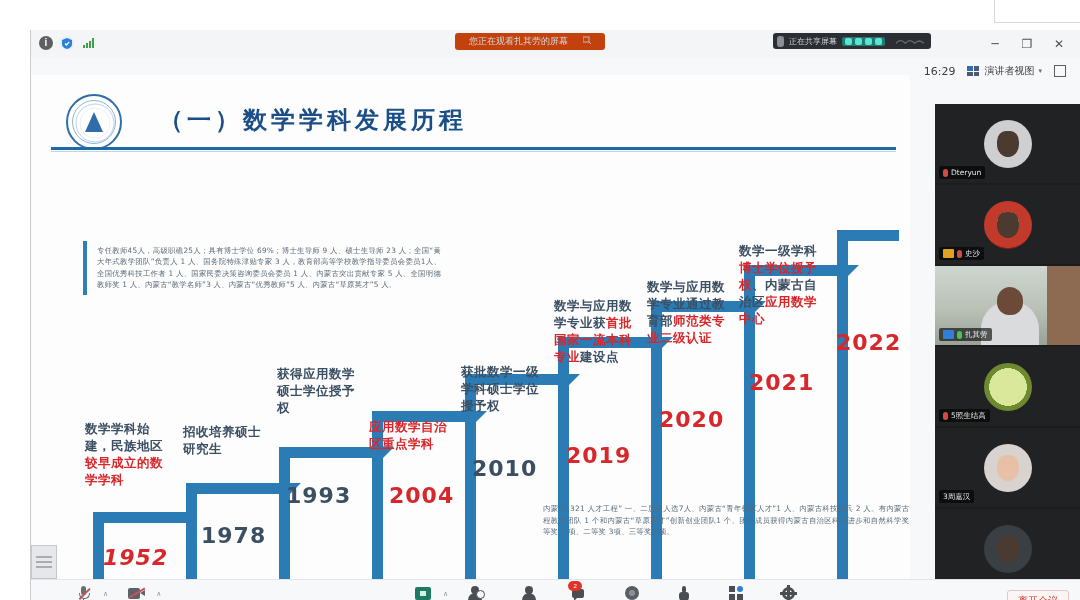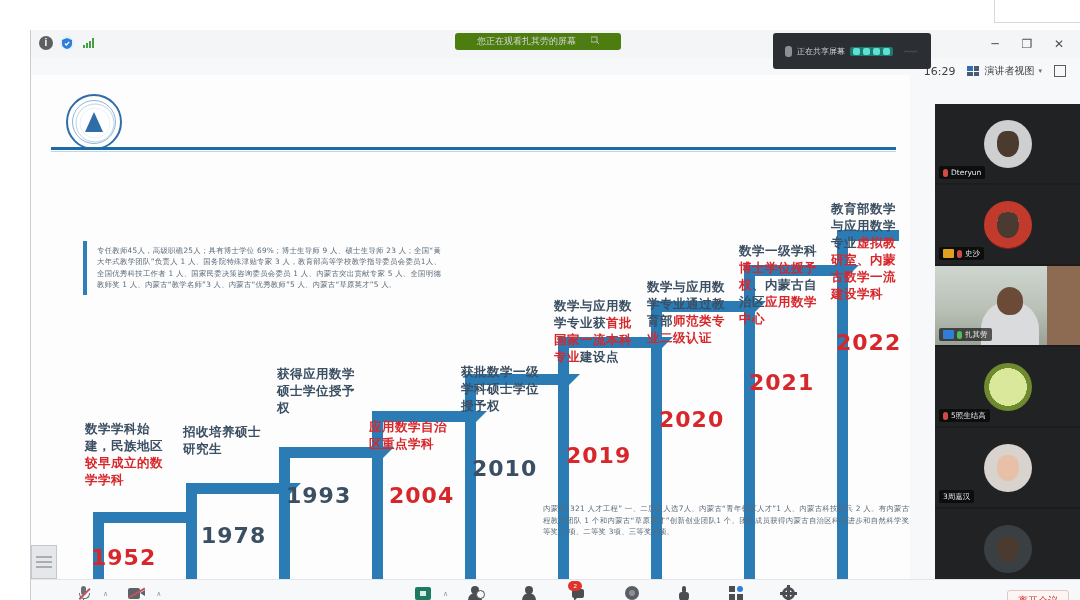--- a/index.html
+++ b/index.html
@@ -27,32 +27,32 @@
   .titlebar{position:absolute;left:0;top:0;width:1050px;height:28px;background:#f4f5f7;}
   .tb-left-icons{position:absolute;left:8px;top:6px;display:flex;gap:7px;align-items:center;}
   .tbi{width:14px;height:14px;display:flex;align-items:center;justify-content:center;border-radius:50%;}
   .tbi.info{background:#5d5f63;color:#fff;font-size:10px;font-weight:bold;line-height:1;}
   .tbi.shield{background:#e3effc;}
   .tbi.signal{background:transparent;}
 
   
   .watch-banner{
     position:absolute;left:455px;top:33px;height:17px;
-    background:#4d7c0f;border-radius:3px;color:#d6d8da;
-    font-size:9px;line-height:17px;padding:0 22px;
+    background:#c2410c;border-radius:3px;color:#d6d8da;
+    font-size:9px;line-height:17px;padding:0 14px;
     display:flex;align-items:flex-end;gap:7px;white-space:nowrap;
     font-family:"DejaVu Sans",sans-serif;
   }
   .watch-banner .wb-sep{width:1px;height:9px;background:#60646a;}
 
   
   .float-pill{
-    position:absolute;left:773px;top:33px;width:158px;height:36px;
+    position:absolute;left:773px;top:33px;width:158px;height:16px;
     background:#2b2f34;border-radius:3px;display:flex;align-items:center;gap:5px;
-    padding:0 12px;box-sizing:border-box;overflow:hidden;
+    padding:0 4px;box-sizing:border-box;overflow:hidden;
   }
   .fp-mic{width:7px;height:11px;background:#8c9096;border-radius:3px;flex:none;}
   .fp-label{color:#cfd2d6;font-size:8px;white-space:nowrap;font-family:"DejaVu Sans",sans-serif;}
   .fp-ctrls{display:flex;gap:3px;align-items:center;background:#1f7a72;border-radius:2px;padding:1px 3px;}
   .fp-dot{width:7px;height:7px;background:#5ee3d2;border-radius:2px;}
   .fp-wave{margin-left:6px;width:40px;height:10px;opacity:.55;}
 
   
   .winbtns{position:absolute;right:6px;top:4px;display:flex;gap:0px;}
   .winbtn{width:32px;height:20px;display:flex;align-items:center;justify-content:center;color:#4c4f53;font-size:12px;font-family:"DejaVu Sans",sans-serif;cursor:default;}
@@ -300,20 +300,21 @@
           <div class="slide-head">
             <div class="logo">
               <div class="logo-inner">
                 <svg class="logo-ring-text" viewBox="0 0 44 44">
                   <circle cx="22" cy="22" r="19" fill="none" stroke="#9dc0dc" stroke-width="0.7"></circle>
                   <circle cx="22" cy="22" r="15" fill="none" stroke="#cfe0ee" stroke-width="0.5"></circle>
                 </svg>
                 <div class="logo-bird"></div>
               </div>
             </div>
+            <div class="slide-title">（一）数学学科发展历程</div>
           </div>
           <div class="head-rule"></div>
           <div class="head-rule2"></div>
 
           <div class="info-box">
             <p>专任教师45人，高级职礁25人；具有博士学位 69%；博士生导师 9 人、硕士生导师 23 人；全国“黄大年式教学团队”负责人 1 人、国务院特殊津贴专家 3 人，教育部高等学校教学指导委员会委员1人、全国优秀科技工作者 1 人、国家民委决策咨询委员会委员 1 人、内蒙古突出贡献专家 5 人、全国明德教师奖 1 人、内蒙古“教学名师”3 人、内蒙古“优秀教师”5 人、内蒙古“草原英才”5 人。</p>
           </div>
 
           <div class="stairs">
 
@@ -357,21 +358,21 @@
               <div class="arrow" style="left:817px;top:190px;border-top:11px solid #2b7cb5;border-right:11px solid transparent;"></div>
             </div>
             <div class="step">
               <div class="riser" style="left:806px;top:155px;width:11px;height:355px;"></div>
               <div class="tread" style="left:806px;top:155px;width:62px;height:11px;"></div>
             </div>
 
             <div class="step-label" style="left:54px;top:345px;width:82px;">
               <span>数学学科始建，民族地区</span><span class="hl">较早成立的数学学科</span>
             </div>
-            <div class="step-year" style="left:60px;top:470px;">1952</div>
+            <div class="step-year" style="left:72px;top:470px;font-style:italic;">1952</div>
 
             <div class="step-label" style="left:152px;top:348px;width:80px;">
               <span>招收培养硕士研究生</span>
             </div>
             <div class="step-year blue" style="left:170px;top:448px;">1978</div>
 
             <div class="step-label" style="left:246px;top:290px;width:82px;">
               <span>获得应用数学硕士学位授予权</span>
             </div>
             <div class="step-year blue" style="left:255px;top:408px;">1993</div>
@@ -394,23 +395,20 @@
             <div class="step-label" style="left:616px;top:203px;width:82px;">
               <span>数学与应用数学专业通过教育部</span><span class="hl">师范类专业二级认证</span>
             </div>
             <div class="step-year" style="left:628px;top:332px;">2020</div>
 
             <div class="step-label" style="left:708px;top:167px;width:82px;">
               <span>数学一级学科</span><span class="hl">博士学位授予权</span><span>、内蒙古自治区</span><span class="hl">应用数学中心</span>
             </div>
             <div class="step-year" style="left:718px;top:295px;">2021</div>
 
-            <div class="step-label" style="left:800px;top:125px;width:76px;">
-              <span>教育部数学与应用数学专业</span><span class="hl">虚拟教研室、内蒙古数学一流建设学科</span>
-            </div>
             <div class="step-year" style="left:805px;top:255px;">2022</div>
           </div>
 
           <div class="info-box2">
             <p>内蒙古“321 人才工程” 一、二层次人选7人、内蒙古“青年领军人才”1 人、内蒙古科技标兵 2 人。有内蒙古课程教学团队 1 个和内蒙古“草原英才”创新创业团队1 个。团队成员获得内蒙古自治区科技进步和自然科学奖一等奖 2 项、二等奖 3项、三等奖 8项。</p>
           </div>
 
           <div class="infinity">∞</div>
 
           <div class="ppt-thumb">

